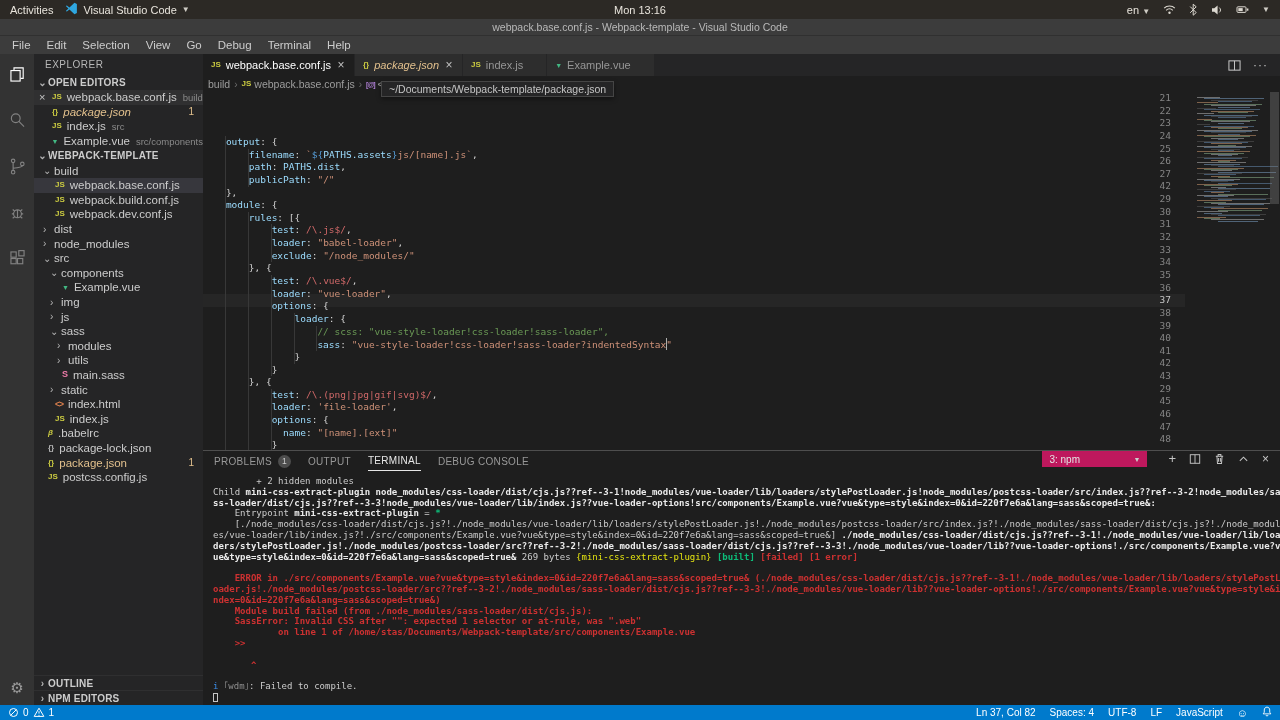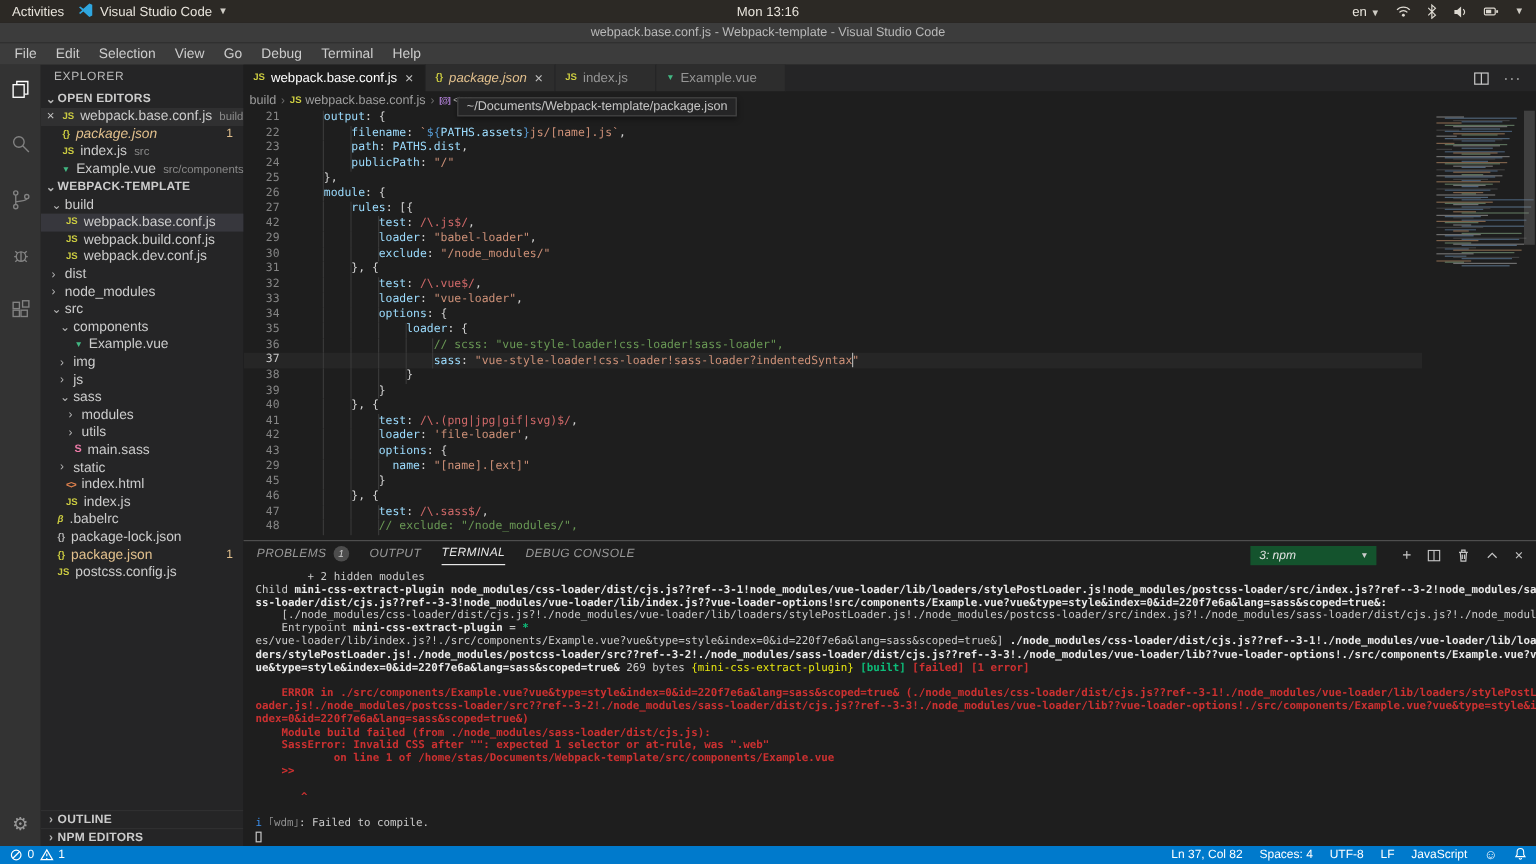--- a/index.html
+++ b/index.html
@@ -83,46 +83,46 @@
   .bc-sep{margin:0 4px;color:#6e6e6e;font-size:10px;}
   .bc-item{display:flex;align-items:center;}
   .bc-item .ficon{margin-right:3px;}
   .tooltip{position:absolute;left:178px;top:5px;background:#252526;border:1px solid #454545;
     color:#c5c5c5;padding:1px 7px;font-size:10.5px;white-space:nowrap;z-index:6;
     box-shadow:0 2px 5px rgba(0,0,0,.4);}
 
   .code-wrap{flex:1;position:relative;overflow:hidden;font-family:"DejaVu Sans Mono",monospace;
     font-size:9.5px;line-height:12.65px;}
   .code-lines{position:absolute;top:0;left:0;right:95px;}
-  .code-line{display:flex;height:12.65px;}
+  .code-line{display:flex;height:12.65px;flex-direction:column;}
   .code-line.active{background:rgba(255,255,255,.04);}
   .code-line.active .ln{color:#c6c6c6;}
   .ln{flex:0 0 44px;text-align:right;padding-right:14px;color:#858585;}
   .lc{white-space:pre;color:#d4d4d4;}
   .ig{display:inline-block;width:4ch;height:12.65px;border-right:1px solid #383838;vertical-align:top;}
   .tk-prop{color:#9cdcfe;}.tk-string{color:#ce9178;}.tk-comment{color:#6a9955;}
   .tk-regex{color:#d16969;}.tk-var{color:#9cdcfe;}.tk-texpr{color:#569cd6;}.tk-punct{color:#d4d4d4;}
   .cursor{display:inline-block;width:1.5px;height:12px;background:#aeafad;vertical-align:text-bottom;margin:0 -.75px;}
   .minimap{position:absolute;right:12px;top:5px;width:74px;}
   .mm-bar{height:1px;margin-bottom:.37px;opacity:.65;}
   .scrollbar{position:absolute;right:0;top:0;width:12px;height:100%;}
   .sb-thumb{position:absolute;top:0;right:1px;width:9px;height:112px;background:rgba(121,121,121,.38);}
 
   
   .panel{height:255px;border-top:1px solid #4e4e4e;display:flex;flex-direction:column;
     background:#1e1e1e;flex:0 0 auto;}
-  .panel-header{height:20px;display:flex;align-items:flex-end;padding:0 11px;flex:0 0 auto;font-style:italic;}
+  .panel-header{height:20px;display:flex;align-items:flex-start;padding:0 11px;flex:0 0 auto;}
   .panel-tab{margin-right:17px;font-size:10px;letter-spacing:.3px;color:#989898;display:flex;
     align-items:center;height:20px;}
   .panel-tab.active{color:#e7e7e7;border-bottom:1px solid #e7e7e7;}
   .p-badge{background:#4d4d4d;border-radius:50%;width:13px;height:13px;line-height:13px;
     text-align:center;font-size:8.5px;color:#cccccc;margin-left:6px;}
   .panel-actions{margin-left:auto;display:flex;align-items:center;gap:13px;color:#c5c5c5;}
   .panel-actions svg{display:block;stroke:#c5c5c5;fill:none;stroke-width:1.1;}
-  .term-select{background:#14532d;color:#e4e4e4;font-size:10px;height:16px;padding:0 7px;
+  .term-select{background:#be185d;color:#e4e4e4;font-size:10px;height:16px;padding:0 7px;
     display:flex;align-items:center;justify-content:space-between;width:105px;margin-right:8px;}
   .sel-arrow{font-size:7px;color:#cccccc;}
   .plus-glyph{font-size:13px;line-height:10px;}
   .x-glyph{font-size:12px;line-height:10px;}
 
   .terminal{flex:1;padding:5px 0 0 10px;font-family:"DejaVu Sans Mono",monospace;font-size:9px;
     line-height:10.8px;color:#cccccc;overflow:hidden;}
   .t-line{white-space:pre;height:10.8px;}
   .t-b{font-weight:bold;color:#eaeaea;}
   .t-red{color:#cd3131;font-weight:bold;}
@@ -687,22 +687,22 @@
                   <path d="M2 7l4-4 4 4"></path>
                 </svg>
               </span>
             <span class="x-glyph">×</span>
           </div>
         </div>
         <div class="terminal">
             <div class="t-line"><span>        + 2 hidden modules</span></div>
             <div class="t-line"><span>Child </span><span class="t-b">mini-css-extract-plugin</span><span> </span><span class="t-b">node_modules/css-loader/dist/cjs.js??ref--3-1!node_modules/vue-loader/lib/loaders/stylePostLoader.js!node_modules/postcss-loader/src/index.js??ref--3-2!node_modules/sa</span></div>
             <div class="t-line"><span class="t-b">ss-loader/dist/cjs.js??ref--3-3!node_modules/vue-loader/lib/index.js??vue-loader-options!src/components/Example.vue?vue&amp;type=style&amp;index=0&amp;id=220f7e6a&amp;lang=sass&amp;scoped=true&amp;:</span></div>
+            <div class="t-line"><span>    Entrypoint </span><span class="t-b">mini-css-extract-plugin</span><span> = </span><span class="t-green">*</span></div>
             <div class="t-line"><span>    [./node_modules/css-loader/dist/cjs.js?!./node_modules/vue-loader/lib/loaders/stylePostLoader.js!./node_modules/postcss-loader/src/index.js?!./node_modules/sass-loader/dist/cjs.js?!./node_modul</span></div>
-            <div class="t-line"><span>    Entrypoint </span><span class="t-b">mini-css-extract-plugin</span><span> = </span><span class="t-green">*</span></div>
             <div class="t-line"><span>es/vue-loader/lib/index.js?!./src/components/Example.vue?vue&amp;type=style&amp;index=0&amp;id=220f7e6a&amp;lang=sass&amp;scoped=true&amp;] </span><span class="t-b">./node_modules/css-loader/dist/cjs.js??ref--3-1!./node_modules/vue-loader/lib/loa</span></div>
             <div class="t-line"><span class="t-b">ders/stylePostLoader.js!./node_modules/postcss-loader/src??ref--3-2!./node_modules/sass-loader/dist/cjs.js??ref--3-3!./node_modules/vue-loader/lib??vue-loader-options!./src/components/Example.vue?v</span></div>
             <div class="t-line"><span class="t-b">ue&amp;type=style&amp;index=0&amp;id=220f7e6a&amp;lang=sass&amp;scoped=true&amp;</span><span> 269 bytes </span><span class="t-yellow">{mini-css-extract-plugin}</span><span> </span><span class="t-green">[built]</span><span> </span><span class="t-red">[failed]</span><span> </span><span class="t-red">[1 error]</span></div>
             <div class="t-line">&nbsp;</div>
             <div class="t-line"><span class="t-red">    ERROR in ./src/components/Example.vue?vue&amp;type=style&amp;index=0&amp;id=220f7e6a&amp;lang=sass&amp;scoped=true&amp; (./node_modules/css-loader/dist/cjs.js??ref--3-1!./node_modules/vue-loader/lib/loaders/stylePostL</span></div>
             <div class="t-line"><span class="t-red">oader.js!./node_modules/postcss-loader/src??ref--3-2!./node_modules/sass-loader/dist/cjs.js??ref--3-3!./node_modules/vue-loader/lib??vue-loader-options!./src/components/Example.vue?vue&amp;type=style&amp;i</span></div>
             <div class="t-line"><span class="t-red">ndex=0&amp;id=220f7e6a&amp;lang=sass&amp;scoped=true&amp;)</span></div>
             <div class="t-line"><span class="t-red">    Module build failed (from ./node_modules/sass-loader/dist/cjs.js):</span></div>
             <div class="t-line"><span class="t-red">    SassError: Invalid CSS after "": expected 1 selector or at-rule, was ".web"</span></div>
             <div class="t-line"><span class="t-red">            on line 1 of /home/stas/Documents/Webpack-template/src/components/Example.vue</span></div>

